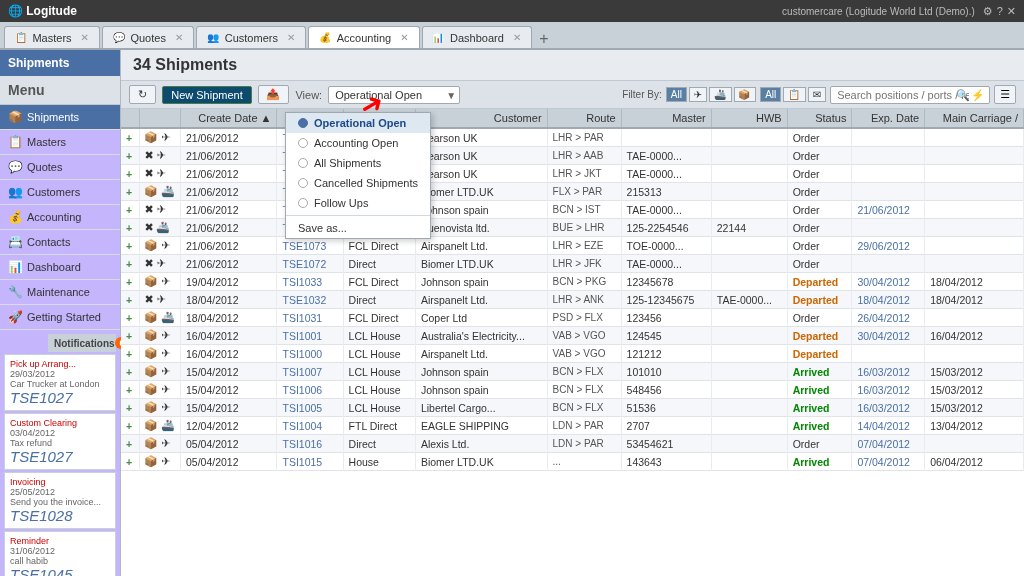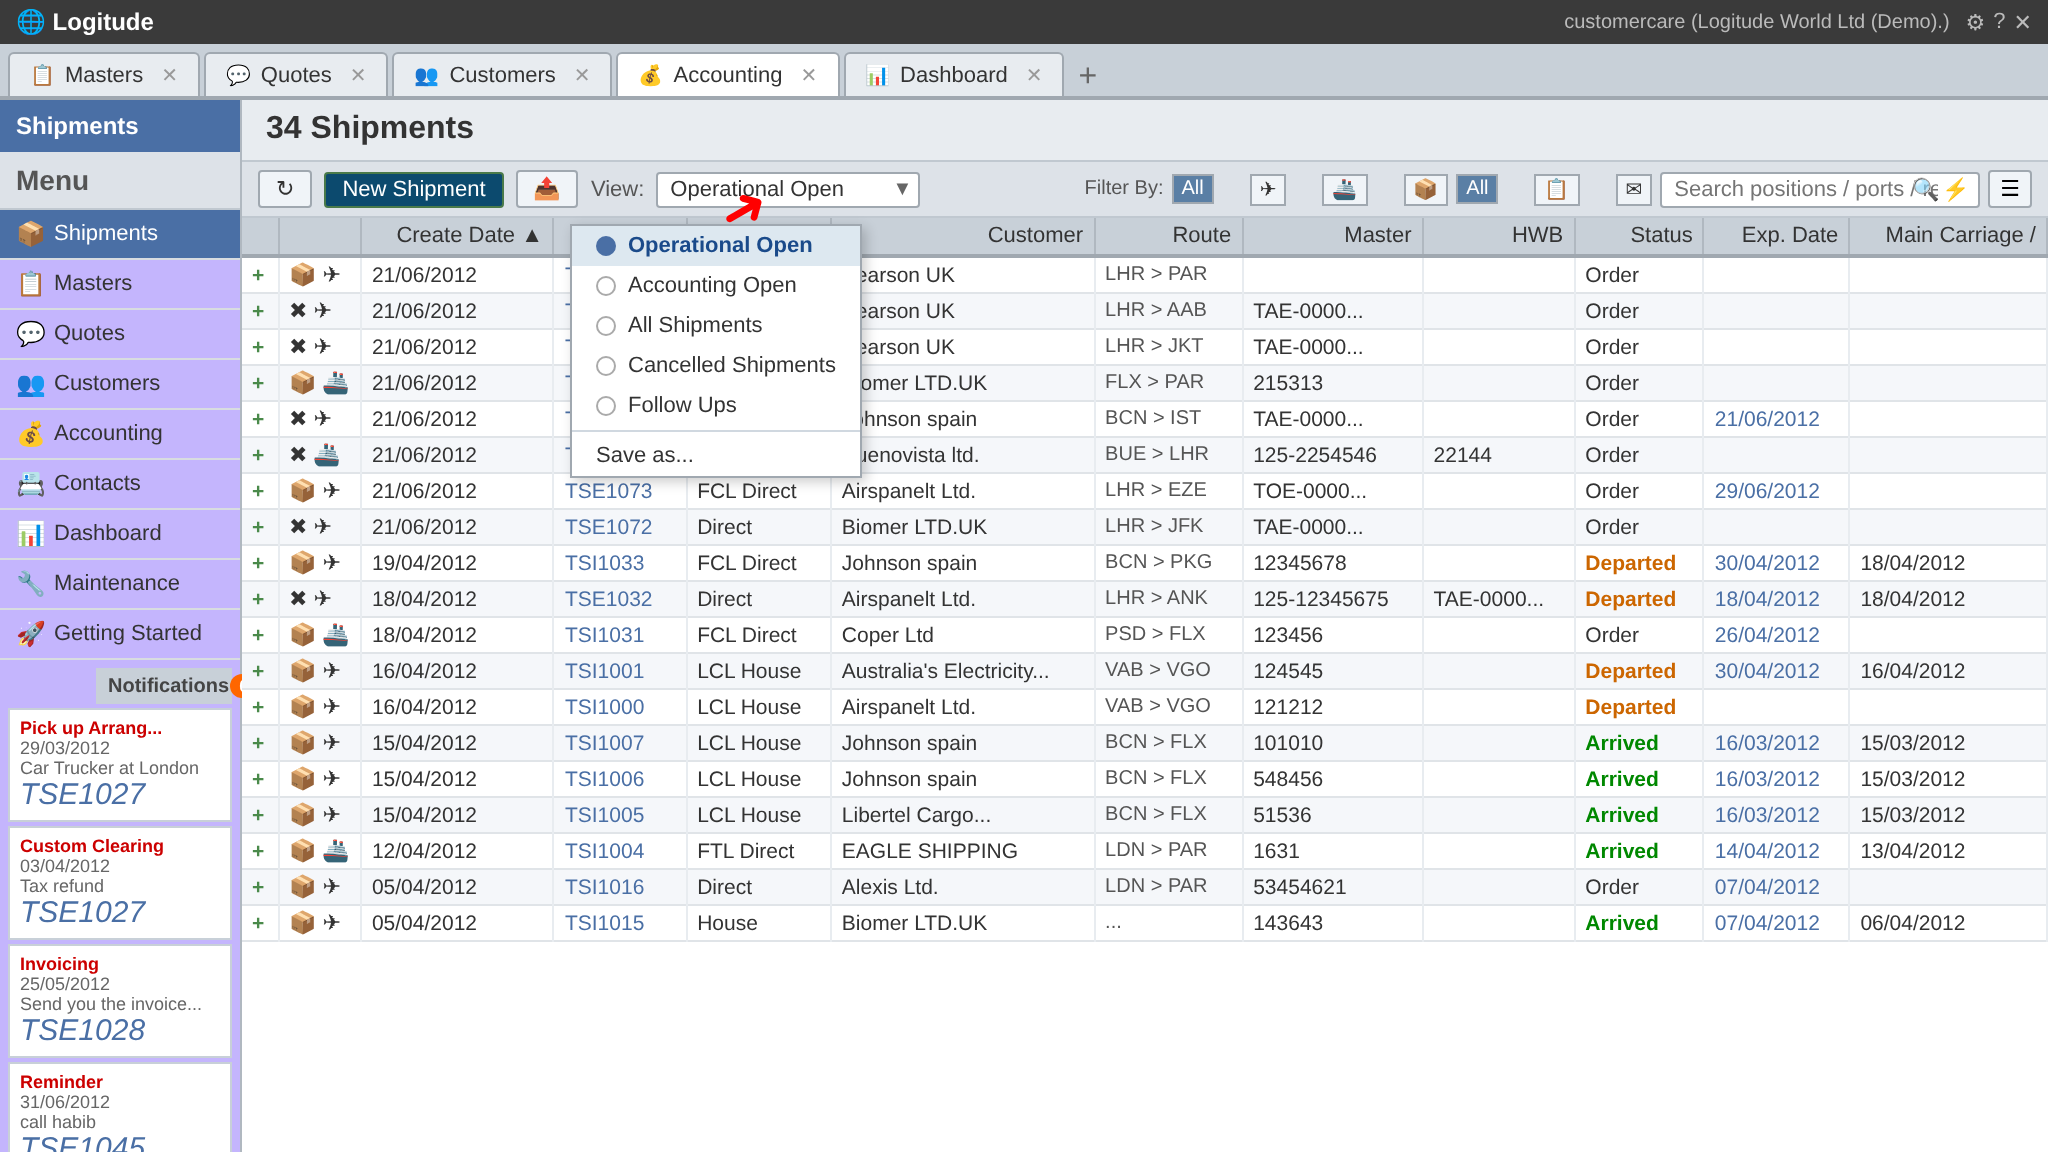--- a/index.html
+++ b/index.html
@@ -23,21 +23,21 @@
     #sidebar { width: 121px; background: #c4b5fd; border-right: 1px solid #b0b8c0; display: flex; flex-direction: column; }
     #sidebar-header { background: #4a6fa5; color: #fff; padding: 6px 8px; font-size: 12px; font-weight: bold; }
     #menu-label { padding: 6px 8px; font-size: 14px; color: #555; font-weight: bold; background: #dde2e8; border-bottom: 1px solid #c0c8d0; }
     .sidebar-item { display: flex; align-items: center; gap: 5px; padding: 5px 8px; font-size: 11px; color: #333; cursor: pointer; border-bottom: 1px solid #d8dce0; }
     .sidebar-item.active { background: #4a6fa5; color: #fff; }
     .sidebar-item .si-icon { font-size: 12px; width: 14px; text-align: center; }
     .notifications { margin: 4px; }
     .notif-header { background: #c8d0d8; padding: 3px 6px; font-size: 10px; font-weight: bold; color: #444; display: flex; align-items: center; justify-content: space-between; margin-left: 44px; }
     .notif-badge { background: #ff6600; color: #fff; border-radius: 8px; padding: 1px 5px; font-size: 9px; }
     .notif-item { background: #fff; border: 1px solid #c8d0d8; margin: 2px 0; padding: 4px 5px; font-size: 9px; color: #333; cursor: pointer; }
-    .notif-item .notif-title { color: #c00; font-weight: bold; font-size: 9px; }
+    .notif-item .notif-title { color: #c00; font-weight: normal; font-size: 9px; }
     .notif-item .notif-date { color: #666; font-size: 9px; }
     .notif-item .notif-ref { color: #4a6fa5; font-size: 15px; font-style: italic; }
 
     
     #content { flex: 1; display: flex; flex-direction: column; background: #f0f4f8; overflow: hidden; }
 
     
     #content-header { background: #e8ecf0; padding: 6px 12px; border-bottom: 1px solid #c0c8d0; display: flex; align-items: center; gap: 10px; }
     #page-title { font-size: 16px; font-weight: bold; color: #333; }
 
@@ -45,21 +45,21 @@
     #toolbar { background: #dde2e8; padding: 4px 8px; border-bottom: 1px solid #c0c8d0; display: flex; align-items: center; gap: 6px; }
     .toolbar-btn { background: #f0f4f8; border: 1px solid #a0a8b0; padding: 2px 8px; font-size: 11px; cursor: pointer; border-radius: 2px; color: #333; display: flex; align-items: center; gap: 3px; }
     .toolbar-btn.primary { background: #0c4a6e; color: #fff; border-color: #4a7a4a; }
     .view-label { font-size: 11px; color: #555; }
     .view-select-wrapper { position: relative; }
     .view-select { background: #fff; border: 1px solid #a0a8b0; padding: 2px 20px 2px 6px; font-size: 11px; cursor: pointer; border-radius: 2px; color: #333; min-width: 120px; appearance: none; -webkit-appearance: none; }
     .view-select-arrow { position: absolute; right: 4px; top: 50%; transform: translateY(-50%); pointer-events: none; color: #666; font-size: 10px; }
     .toolbar-right { margin-left: auto; display: flex; align-items: center; gap: 4px; }
     .search-input { border: 1px solid #a0a8b0; padding: 2px 20px 2px 6px; font-size: 11px; width: 160px; border-radius: 2px; background: #fff; }
     .filter-btn { background: #f0f4f8; border: 1px solid #a0a8b0; padding: 2px 5px; font-size: 11px; cursor: pointer; border-radius: 2px; }
-    .filter-group { display: flex; gap: 18px; align-items: center; }
+    .filter-group { display: flex; gap: 2px; }
     .filter-btn-group { background: #f0f4f8; border: 1px solid #a0a8b0; padding: 1px 4px; font-size: 10px; cursor: pointer; color: #333; }
     .filter-btn-group.active { background: #5a7fa5; color: #fff; }
 
     
     #dropdown-menu { position: absolute; top: 112px; left: 285px; background: #fff; border: 1px solid #a0a8b0; box-shadow: 2px 2px 6px rgba(0,0,0,0.2); z-index: 100; min-width: 140px; }
     .dropdown-item { padding: 4px 12px; font-size: 11px; color: #333; cursor: pointer; display: flex; align-items: center; gap: 6px; }
     .dropdown-item.active { background: #dde8f0; color: #1a4a8a; font-weight: bold; }
     .dropdown-divider { border-top: 1px solid #d0d8e0; margin: 2px 0; }
     .dropdown-item .radio-dot { width: 10px; height: 10px; border-radius: 50%; border: 1px solid #666; display: inline-block; }
     .dropdown-item.active .radio-dot { background: #4a6fa5; border-color: #4a6fa5; }
@@ -548,21 +548,21 @@
             <tr>
     <td><span class="plus-icon">+</span></td>
     <td>
       <span style="font-size:11px;">📦 🚢</span>
     </td>
     <td>12/04/2012</td>
     <td style="color:#4a6fa5;cursor:pointer;">TSI1004</td>
     <td>FTL Direct</td>
     <td>EAGLE SHIPPING</td>
     <td class="route-text">LDN &gt; PAR</td>
-    <td>1631</td>
+    <td>2707</td>
     <td></td>
     <td class="status-arrived">Arrived</td>
     <td class="date-link">14/04/2012</td>
     <td>13/04/2012</td>
   </tr>
             <tr>
     <td><span class="plus-icon">+</span></td>
     <td>
       <span style="font-size:11px;">📦 ✈</span>
     </td>

